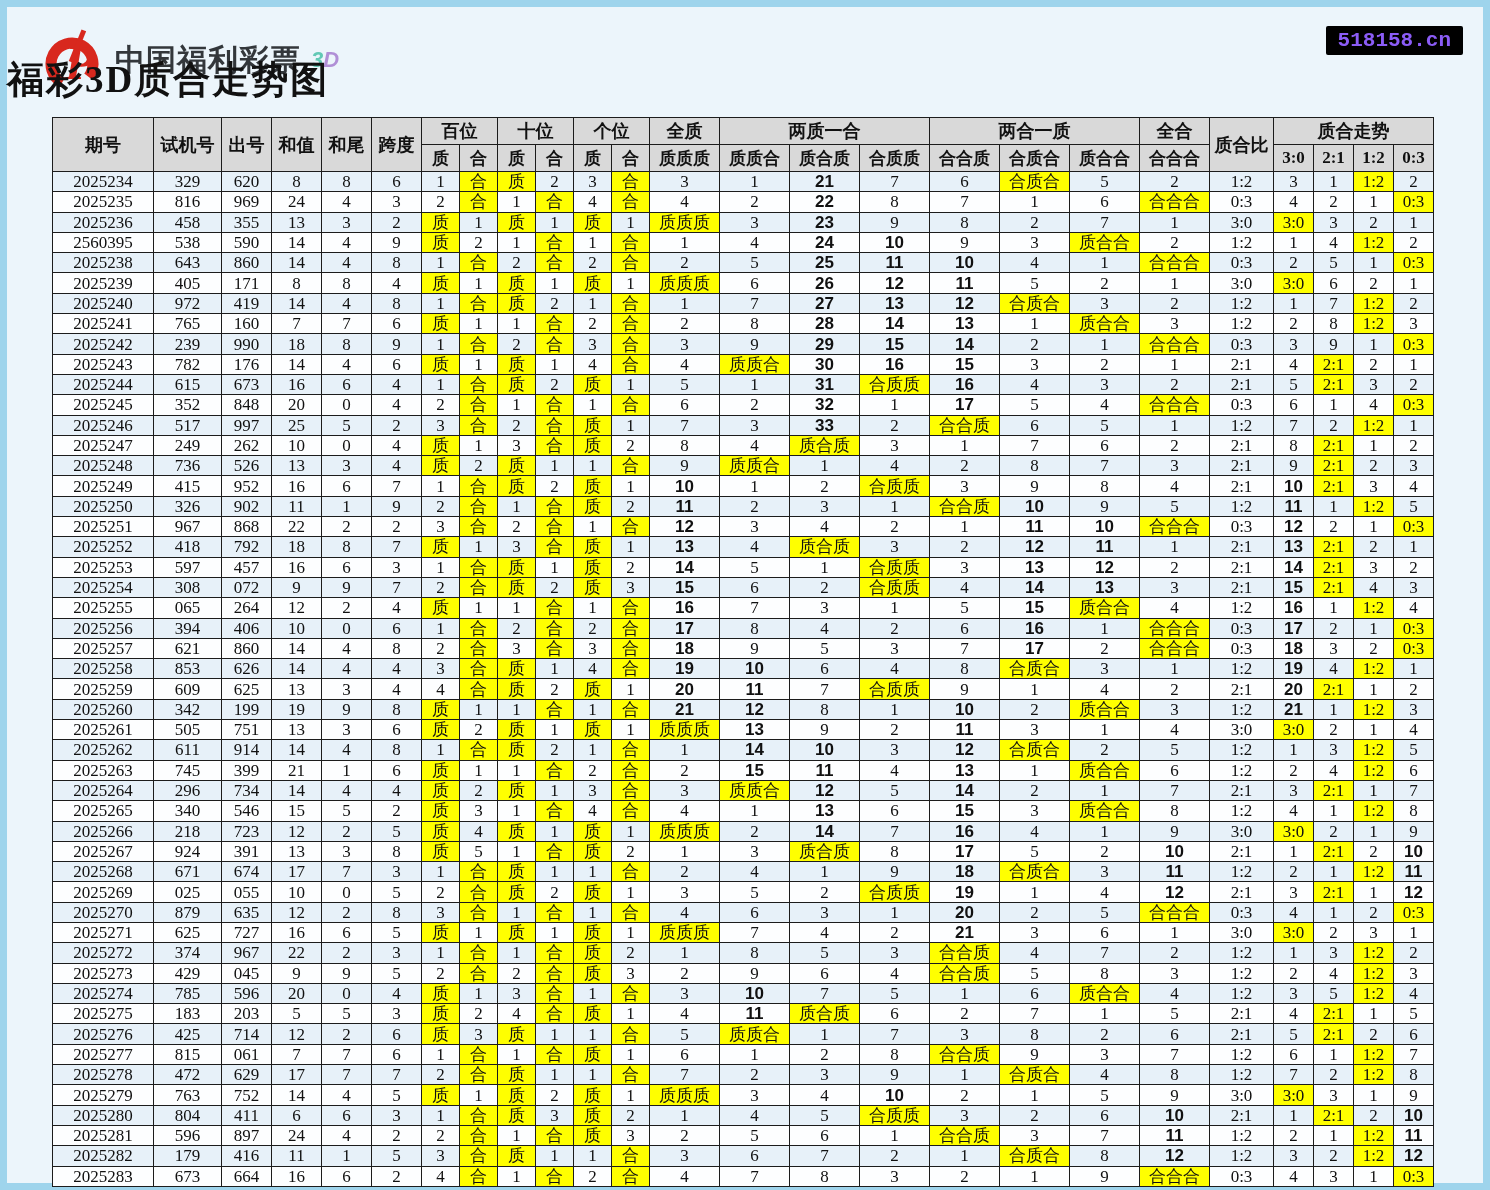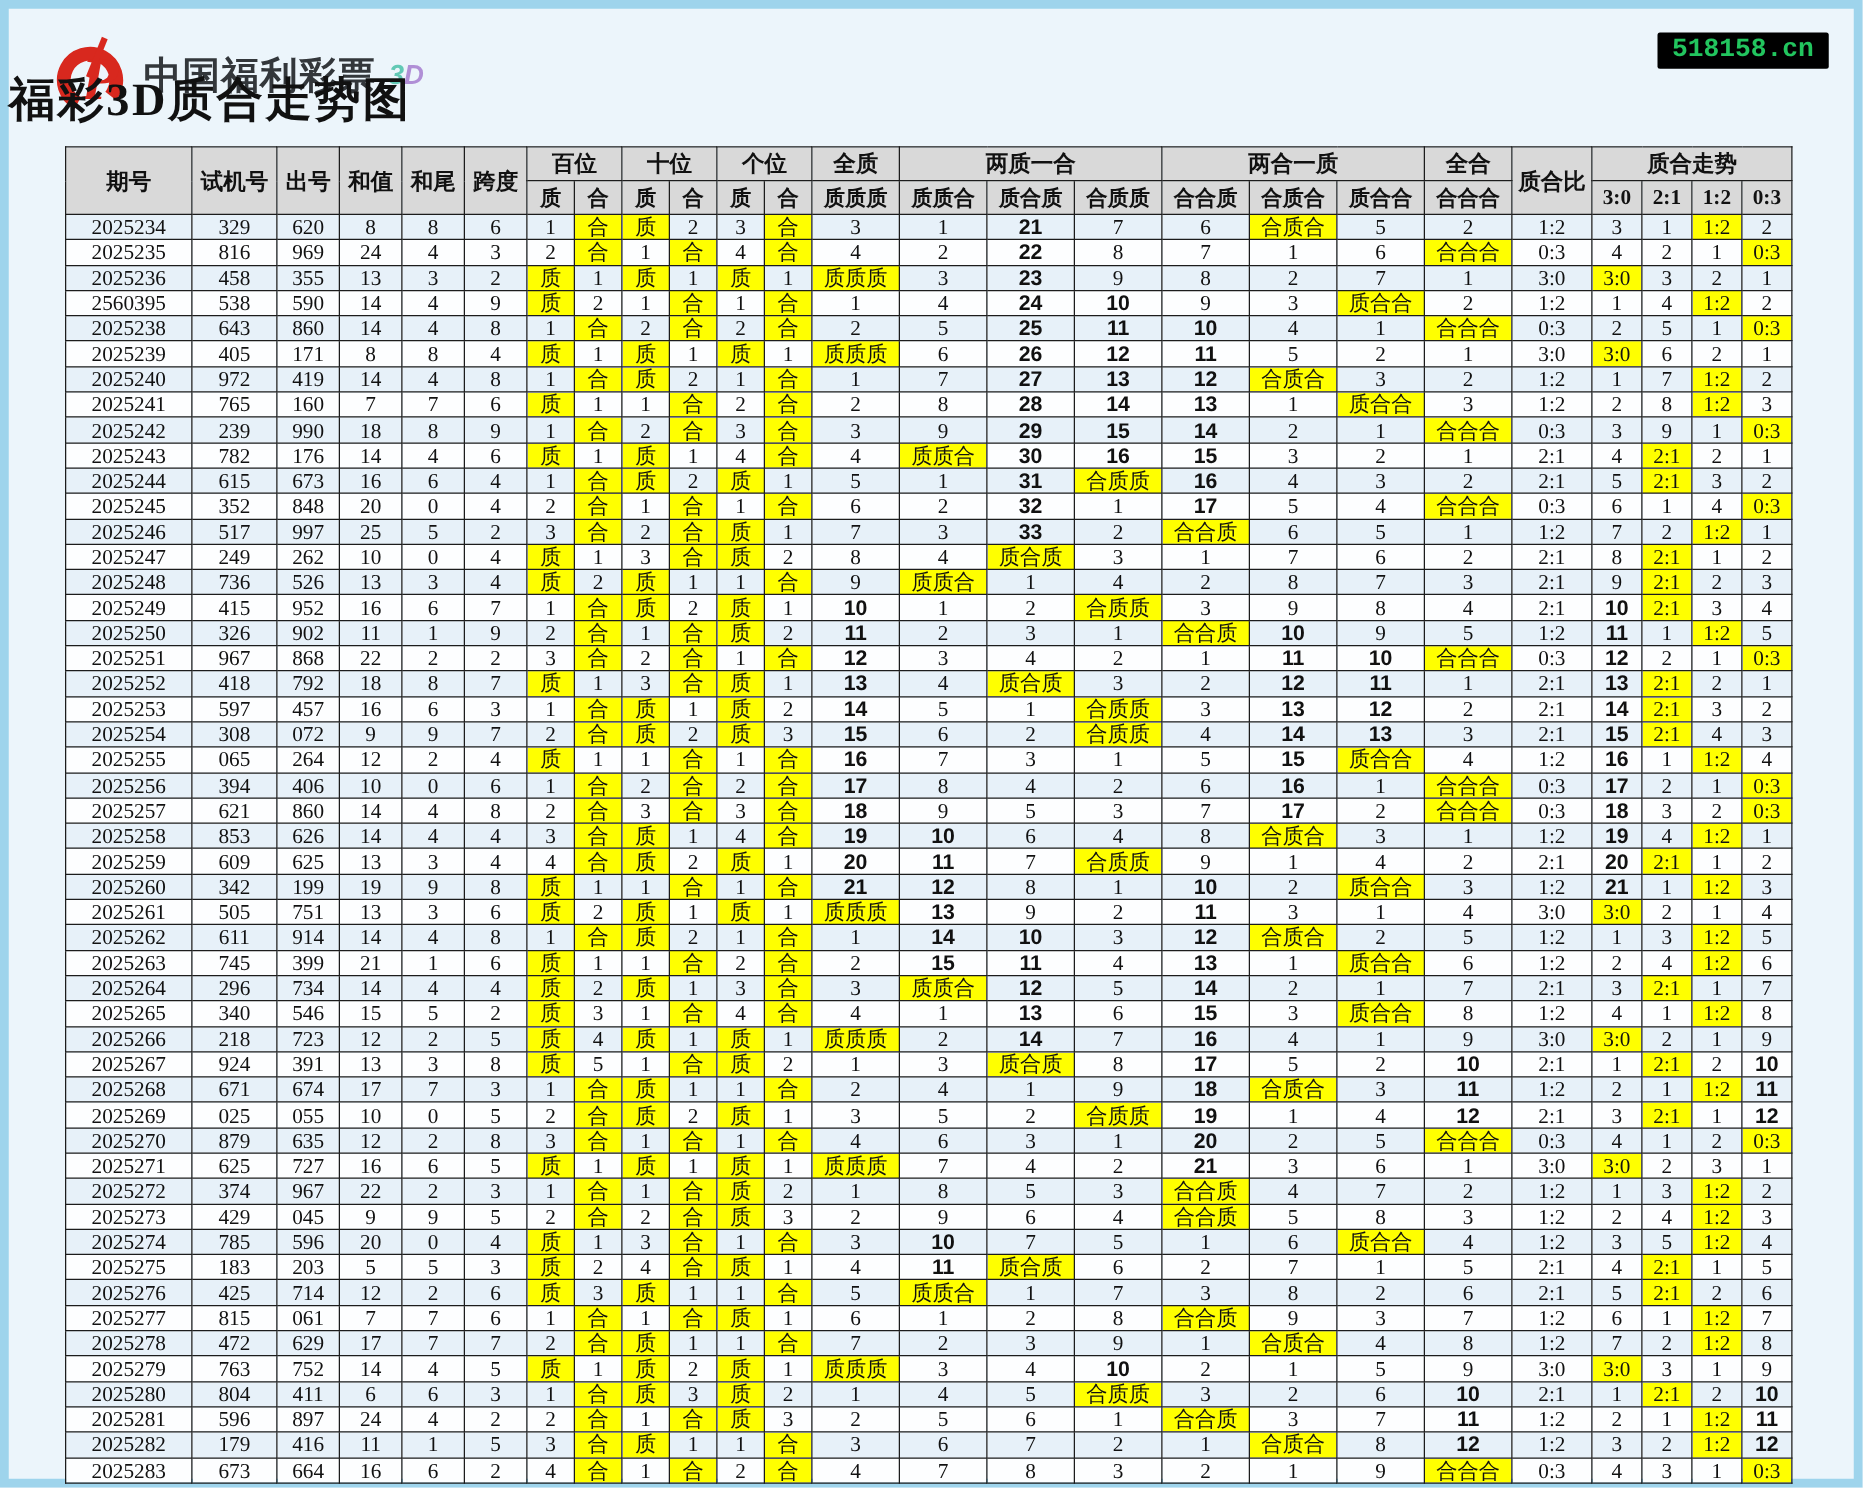--- a/index.html
+++ b/index.html
@@ -9,21 +9,21 @@
     font-family:"Liberation Serif","DejaVu Serif",serif;
     color:#111;
   }
   .panel{position:absolute;left:7px;top:7px;right:7px;bottom:7px;background:#ecf5fb;}
   .logo{position:absolute;left:38px;top:20px;display:flex;align-items:center;gap:10px;}
   .logo-text{font-family:"Liberation Sans","DejaVu Sans",sans-serif;font-weight:bold;font-size:30px;color:#33373b;letter-spacing:1px;}
   .logo-3d{font-family:"Liberation Sans","DejaVu Sans",sans-serif;font-weight:bold;font-style:italic;font-size:22px;}
   .logo-3d .n3{color:#62c9b5;}
   .logo-3d .nd{color:#b08fd6;}
   .site-badge{
-    position:absolute;right:20px;top:19px;background:#000;color:#22c55e;
+    position:absolute;right:20px;top:19px;background:#000;color:#8b5cf6;
     font-family:"Liberation Mono","DejaVu Sans Mono",monospace;font-weight:bold;
     font-size:21px;padding:3px 12px;border-radius:2px;
   }
   .page-title{position:absolute;left:0;right:0;top:48px;text-align:left;font-size:37px;font-weight:600;letter-spacing:2px;}
   table.trend{
     position:absolute;left:45px;top:110px;
     border-collapse:collapse;table-layout:fixed;
   }
   table.trend th,table.trend td{
     border:1px solid #1c1c1c;text-align:center;vertical-align:middle;

